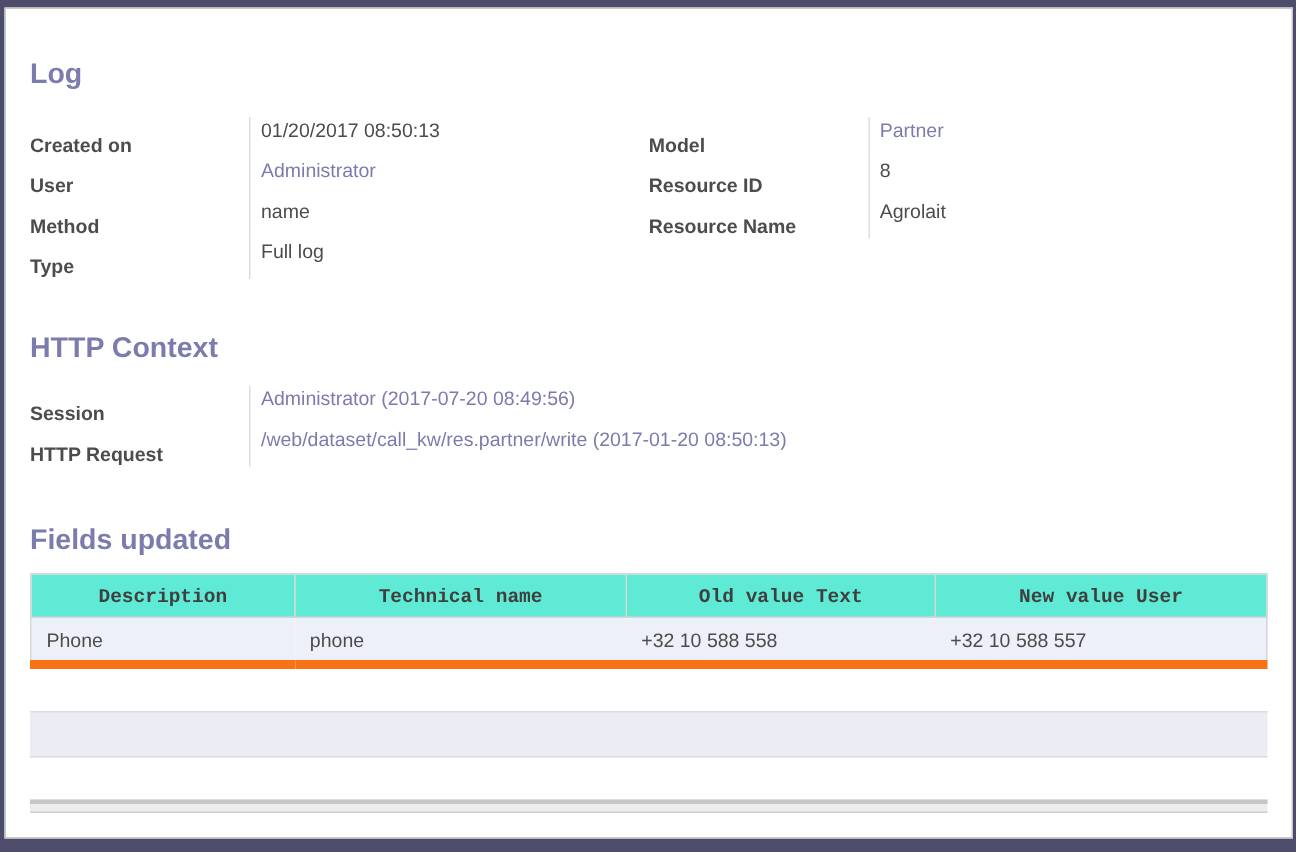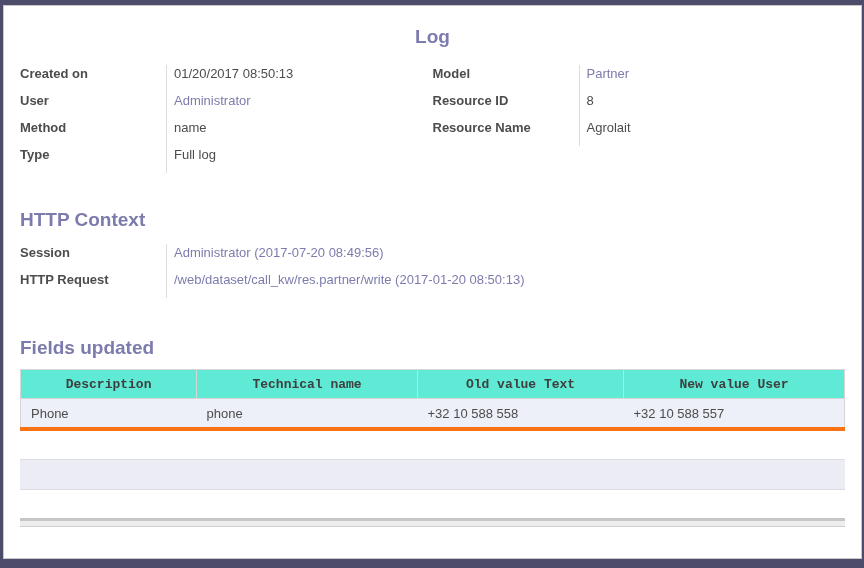--- a/index.html
+++ b/index.html
@@ -28,34 +28,34 @@
     overflow: hidden;
   }
   h2.section-title {
     color: #7c7bad;
     font-size: 19px;
     line-height: 22px;
     font-weight: bold;
     margin: 0;
     padding: 0;
   }
-  #log-title { margin-top: 20px; text-align: center; }
+  #log-title { margin-top: 33px; }
   #http-title { margin-top: 36px; }
   #fields-title { margin-top: 39px; }
 
   .fields-columns {
     display: flex;
     margin-top: 17px;
   }
   .fields-col { flex: 1 1 50%; min-width: 0; }
 
   .frow {
     display: flex;
     height: 27px;
-    align-items: flex-start;
+    align-items: flex-end;
   }
   .flabel {
     width: 146px;
     flex: 0 0 146px;
     font-weight: bold;
     color: #4c4c4c;
     line-height: 16px;
     padding-top: 1px;
   }
   .fvalue {
@@ -85,21 +85,21 @@
     padding: 6px 10px;
     border: 1px solid #d6d6d6;
     height: 16px;
     cursor: pointer;
     font-family: Liberation Mono, monospace;
   }
   table.updates td {
     background: #edf0f8;
     padding: 6px 10px;
     border-top: 1px solid #d6d6d6;
-    border-bottom: 4px solid #f97316;
+    border-bottom: 6px solid #f97316;
     height: 16px;
   }
   table.updates td:first-child { border-left: 1px solid #d6d6d6; }
   table.updates td:last-child { border-right: 1px solid #d6d6d6; }
   .col-w1 { width: 21%; }
   .col-w2 { width: 27%; }
   .col-w3 { width: 25%; }
   .col-w4 { width: 27%; }
 
   .footer-strip {

